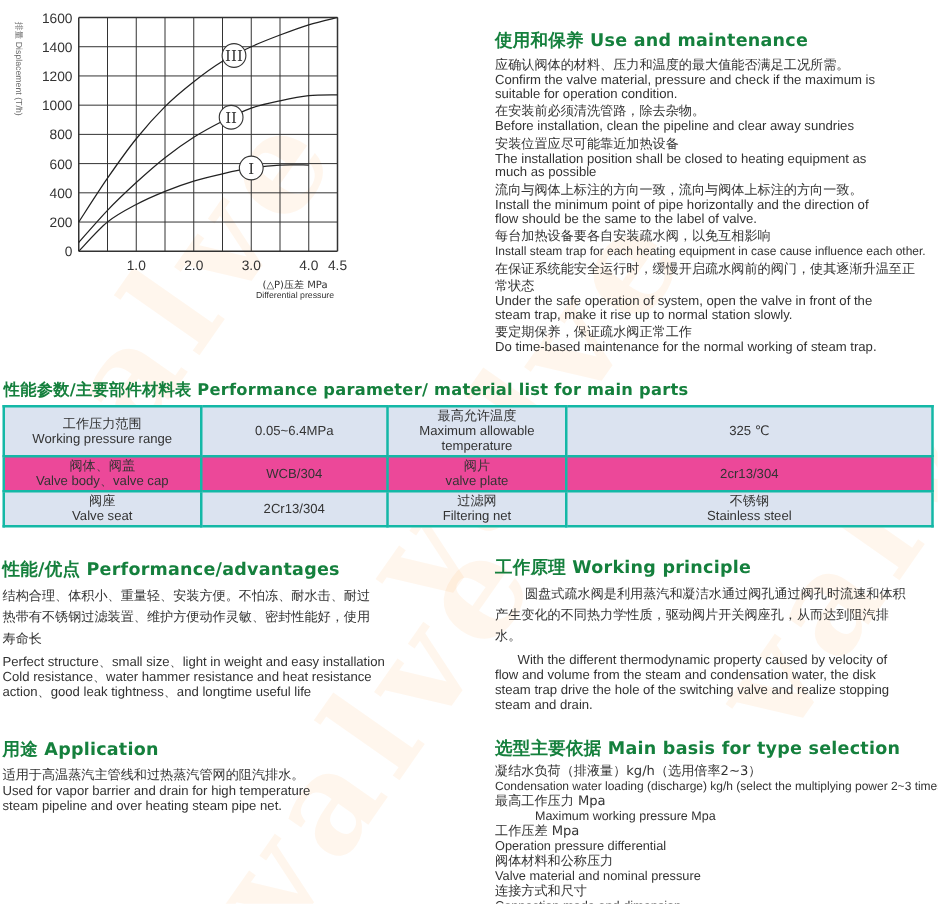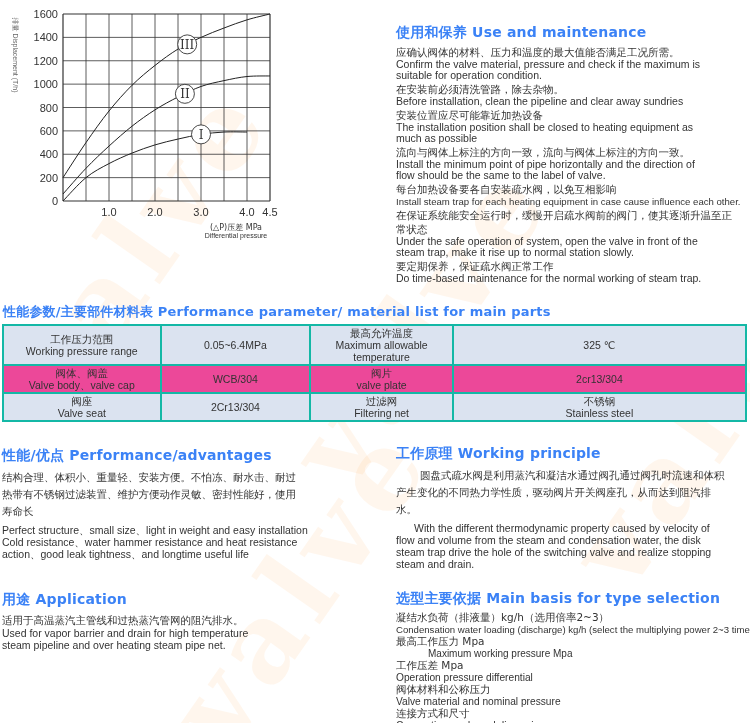--- a/index.html
+++ b/index.html
@@ -18,21 +18,21 @@
   
   #chart { left: 0; top: 0; width: 290px; height: 250px; }
   #chart svg { position: absolute; left: 0; top: 0; }
   .ylabel {
     position: absolute; left: -30px; top: 50px; width: 90px; height: 10px;
     font-size: 7px; color: #666; transform: rotate(90deg); transform-origin: 45px 5px;
     white-space: nowrap; text-align: center;
   }
 
   
-  .h2 { font-family: "DejaVu Sans", sans-serif; font-weight: bold; font-size: 14px; color: #3b82f6; letter-spacing: 0.2px; white-space: nowrap; }
+  .h2 { font-family: "DejaVu Sans", sans-serif; font-weight: bold; font-size: 14px; color: #15803d; letter-spacing: 0.2px; white-space: nowrap; }
   .p-cn { font-family: "DejaVu Sans", sans-serif; font-size: 10.5px; color: #333; line-height: 14px; white-space: nowrap; }
   .p-en { font-family: "Liberation Sans", sans-serif; font-size: 10.5px; color: #333; line-height: 11px; }
 
   #use { left: 396px; top: 24px; width: 354px; }
   #use .item { margin-bottom: 1px; }
 
   #perf-title { left: 3px; top: 303px; font-size: 13px; }
 
   
   #param-table {

